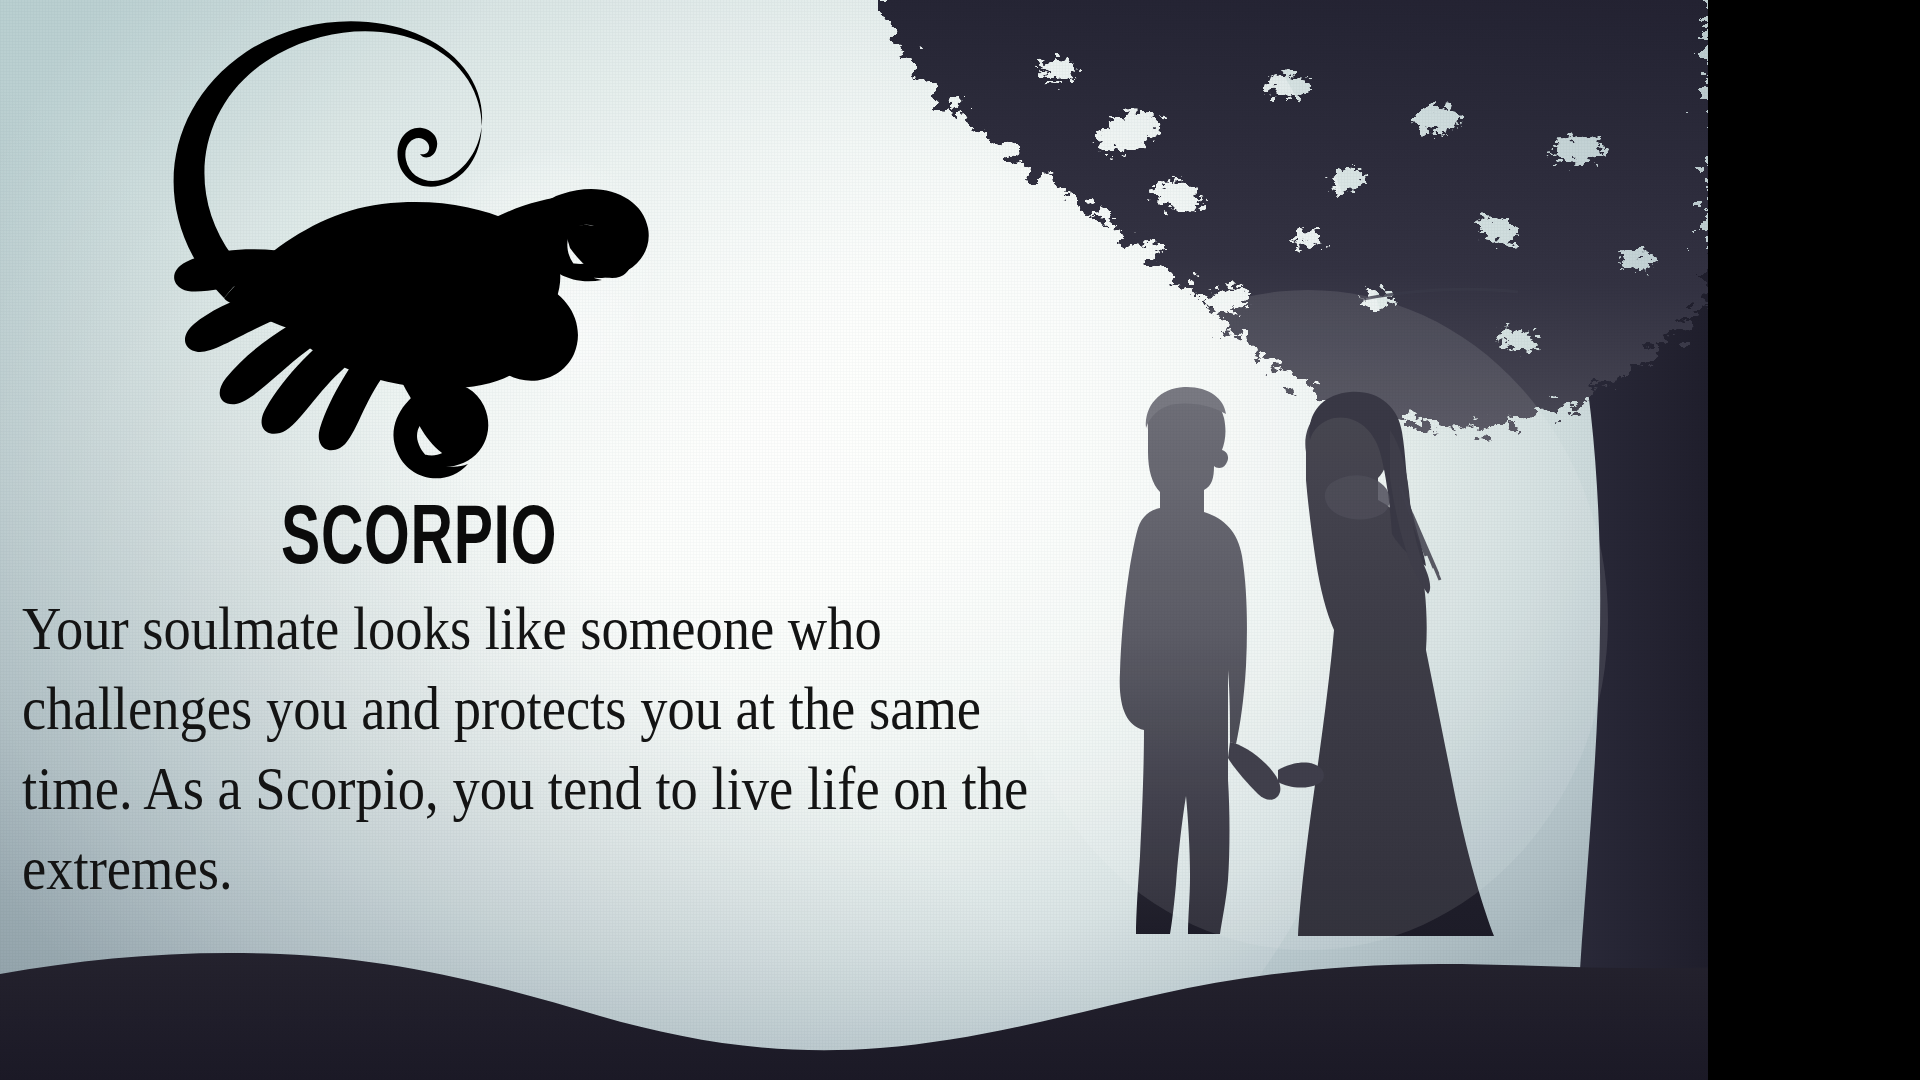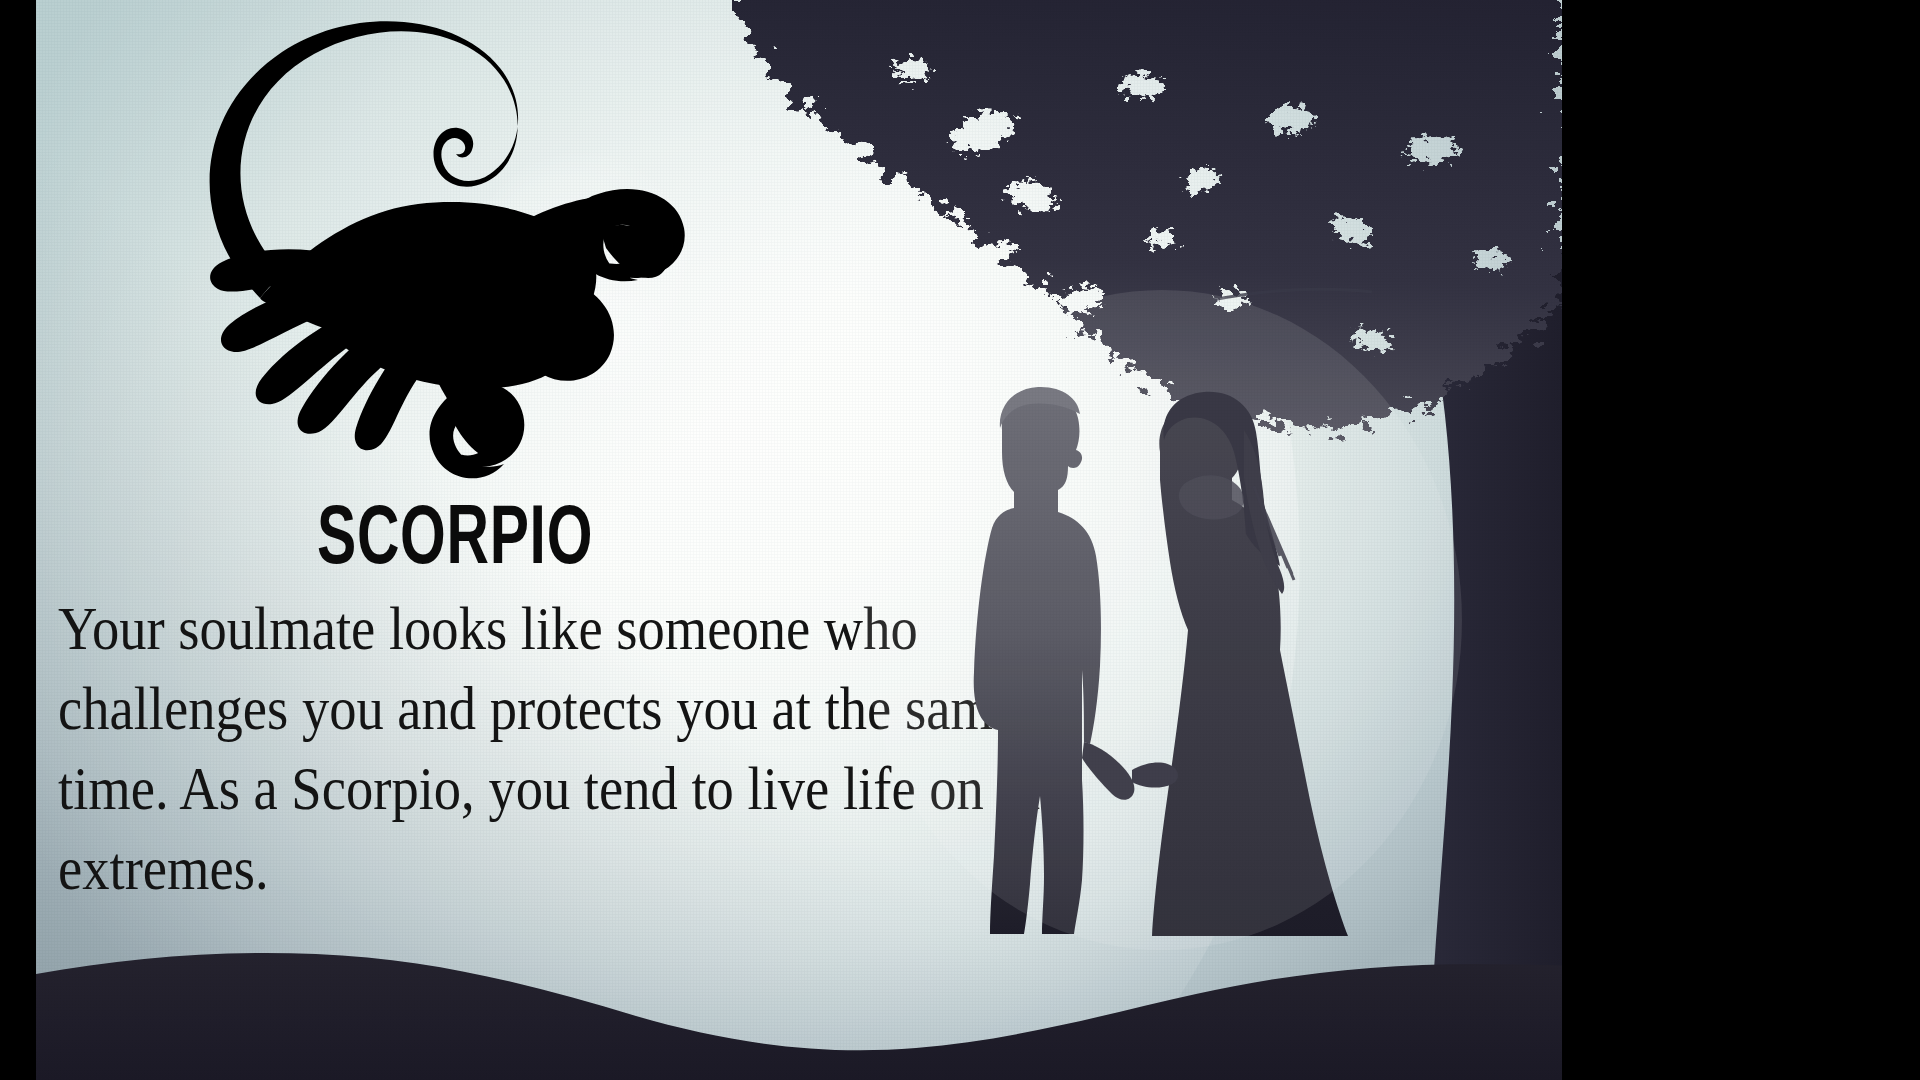--- a/index.html
+++ b/index.html
@@ -2,26 +2,25 @@
 <html><head>
 <meta charset="utf-8">
 <style>
   html, body {
     margin: 0;
     padding: 0;
     background: #000;
   }
   #stage {
     position: relative;
-    width: 1526px;
+    width: 1708px;
     height: 1080px;
     overflow: hidden;
     font-family: "Liberation Serif", serif;
     background: #e7eeec;
-    margin-left: 36px;
   }
 
   
   .bg-base {
     position: absolute;
     inset: 0;
     background:
       radial-gradient(ellipse 62% 66% at 46% 40%,
         #fdfefb 0%,
         #fbfdfa 22%,

